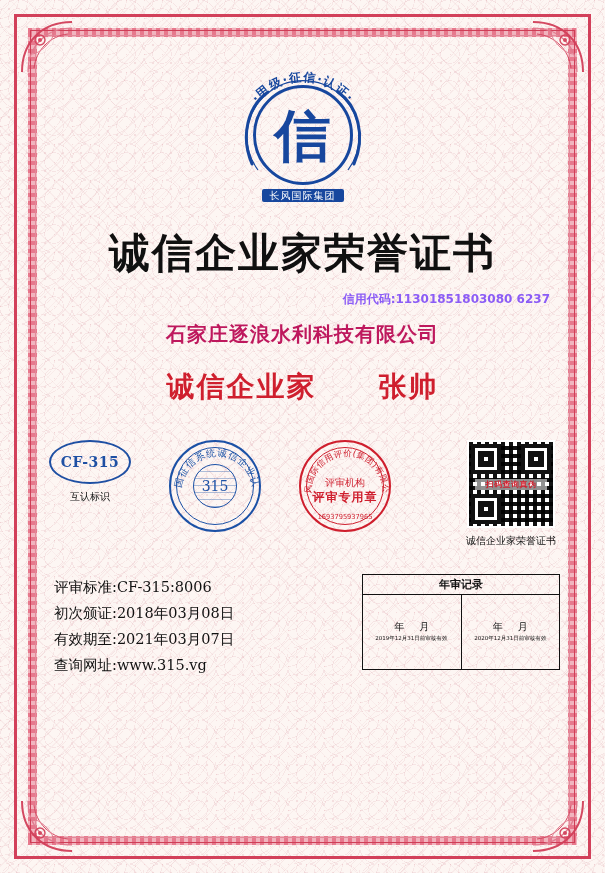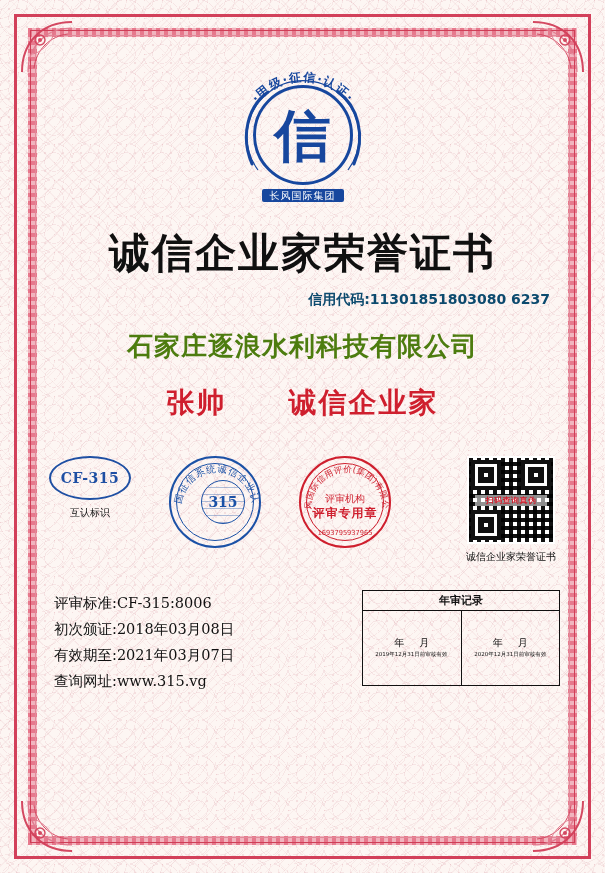--- a/index.html
+++ b/index.html
@@ -141,31 +141,31 @@
     font-family: "DejaVu Sans", sans-serif;
     font-size: 41px;
     font-weight: bold;
     color: #101010;
     letter-spacing: 2px;
   }
   .credit-code {
     margin-top: 10px;
     text-align: right;
     padding-right: 10px;
-    font-size: 14px;
-    font-weight: bold;
-    color: #0c4a6e;
+    font-size: 12px;
+    font-weight: bold;
+    color: #8b5cf6;
     font-family: "DejaVu Sans", sans-serif;
   }
   .company {
-    margin-top: 20px;
-    text-align: center;
-    font-size: 26px;
-    font-weight: bold;
-    color: #4d7c0f;
+    margin-top: 13px;
+    text-align: center;
+    font-size: 20px;
+    font-weight: bold;
+    color: #be185d;
     font-family: "DejaVu Sans", sans-serif;
     letter-spacing: 1px;
   }
   .person-row {
     margin-top: 20px;
     display: flex;
     justify-content: center;
     align-items: baseline;
     gap: 62px;
     color: #cf1f2e;
@@ -233,25 +233,24 @@
     transform: translate(-50%,-50%);
     width: 44px; height: 44px;
     border-radius: 50%;
     border: 1.5px solid #1b51a6;
     box-sizing: border-box;
     display: flex;
     align-items: center;
     justify-content: center;
     color: #1b51a6;
     font-size: 14px;
-    font-weight: bold;
+    font-weight: normal;
     font-family: "DejaVu Serif", serif;
     background:
       repeating-linear-gradient(0deg, rgba(27,81,166,0.35) 0 1px, transparent 1px 7px);
-    margin-left: 8px;
   }
   .seal-mid-text {
     position: absolute;
     left: 0; right: 0;
     top: 34px;
     text-align: center;
     font-size: 10px;
     color: #cf1f2e;
     font-family: "DejaVu Sans", sans-serif;
     line-height: 14px;
@@ -454,22 +453,22 @@
       </div>
     </div>
 
     <div class="main-title">诚信企业家荣誉证书</div>
 
     <div class="credit-code">信用代码:11301851803080 6237</div>
 
     <div class="company">石家庄逐浪水利科技有限公司</div>
 
     <div class="person-row">
+      <span>诚信企业家</span>
       <span>张帅</span>
-      <span>诚信企业家</span>
     </div>
 
     <div class="seals-row">
 
       <div class="seal-block">
         <div class="cf-oval">CF-315</div>
         <div class="seal-caption">互认标识</div>
       </div>
 
       <div class="seal-block">

